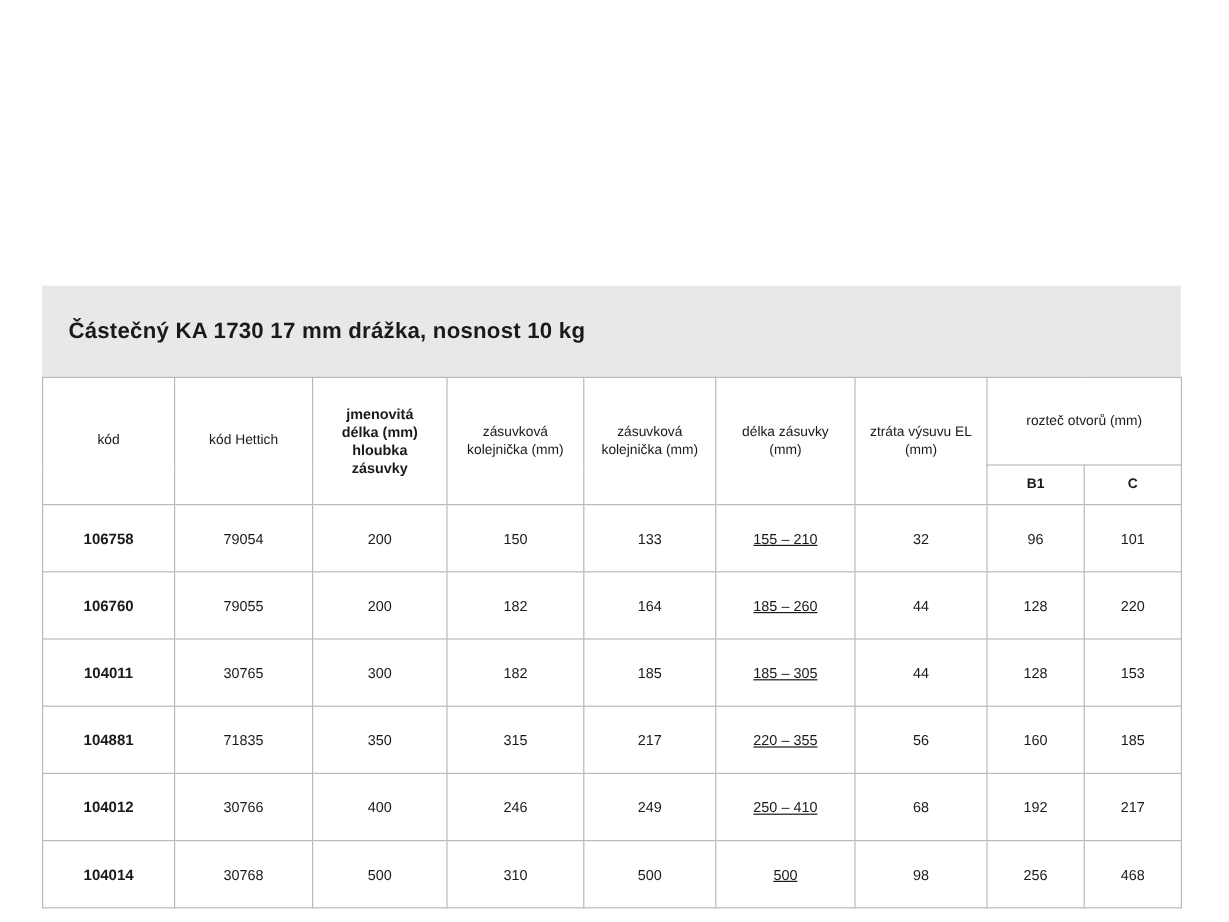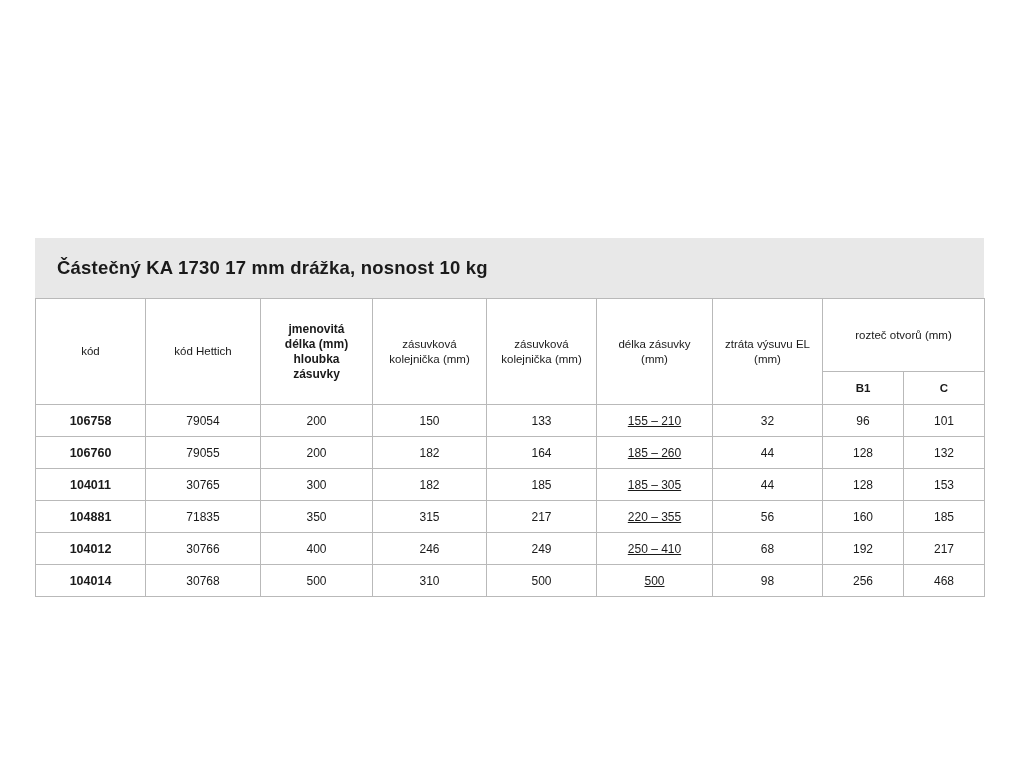--- a/index.html
+++ b/index.html
@@ -18,21 +18,21 @@
     overflow: hidden;
   }
   #table-block {
     position: absolute;
     left: 35px;
     top: 238px;
     width: 949px;
   }
   .title-bar {
     background: #e8e8e8;
-    height: 60px;
+    height: 76px;
     display: flex;
     align-items: center;
     padding-left: 22px;
     box-sizing: border-box;
   }
   .title-bar .title {
     font-size: 18.5px;
     font-weight: bold;
     color: #1a1a1a;
     letter-spacing: 0.2px;
@@ -83,21 +83,21 @@
   th .line {
     display: block;
   }
   th .sub-normal {
     font-weight: bold;
   }
   tbody td {
     height: 29px;
     font-size: 12px;
     vertical-align: middle;
-    padding: 1px 4px;
+    padding: 13px 4px;
   }
   tbody td.code {
     font-weight: bold;
     font-size: 12.5px;
   }
   .nowrap { white-space: nowrap; text-decoration: underline; }
 </style>
 </head>
 <body>
 
@@ -177,21 +177,21 @@
         </tr>
         <tr>
           <td class="code">106760</td>
           <td>79055</td>
           <td>200</td>
           <td>182</td>
           <td>164</td>
           <td class="nowrap">185 – 260</td>
           <td>44</td>
           <td>128</td>
-          <td>132</td>
+          <td>220</td>
         </tr>
         <tr>
           <td class="code">104011</td>
           <td>30765</td>
           <td>300</td>
           <td>182</td>
           <td>185</td>
           <td class="nowrap">185 – 305</td>
           <td>44</td>
           <td>128</td>

